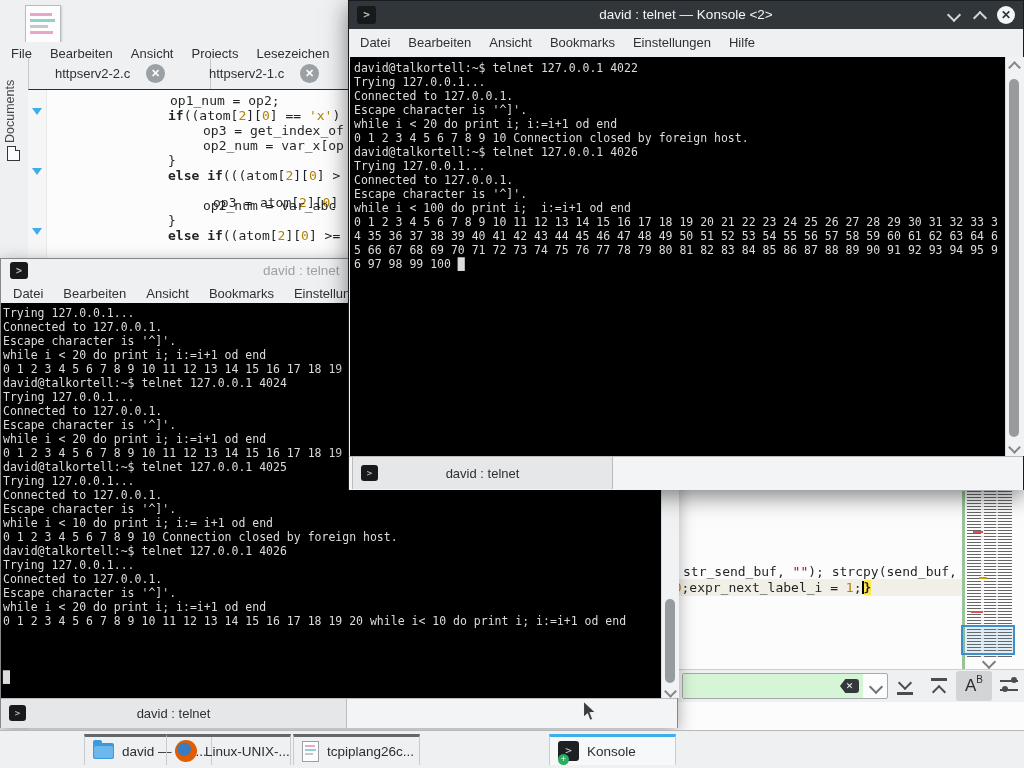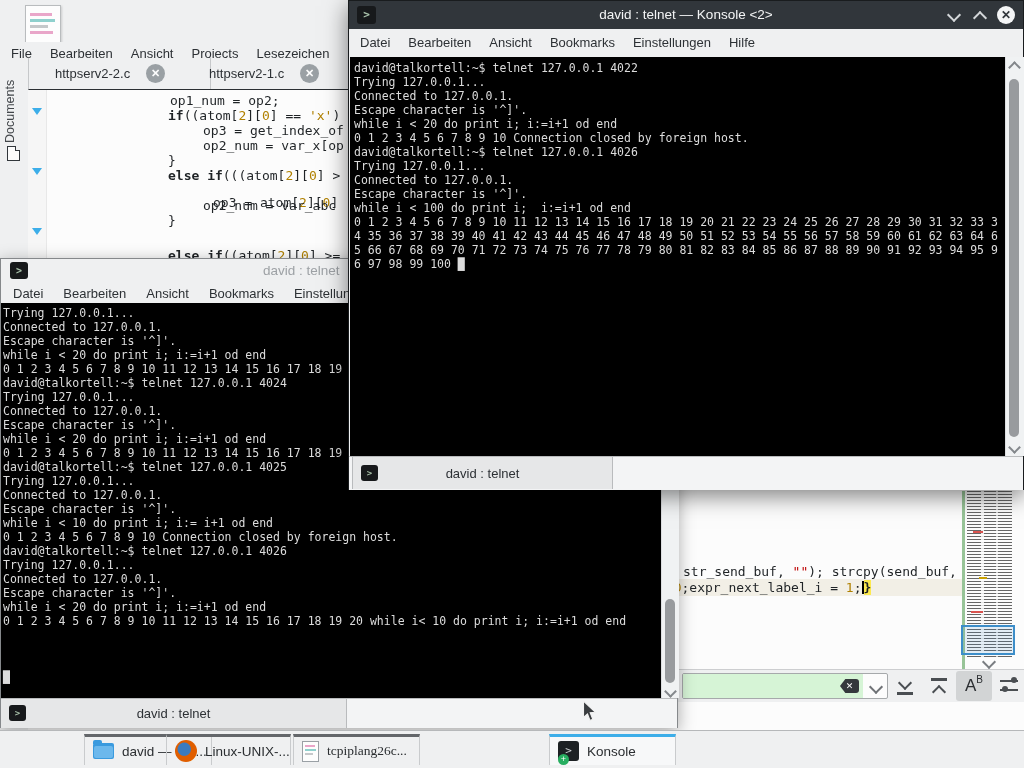--- a/index.html
+++ b/index.html
@@ -102,21 +102,21 @@
 
       <div class="code abs" style="left:142px;top:3px;"><span>op1_num = op2;</span></div>
       <div class="code abs" style="left:140px;top:18px;"><span class="k">if</span><span>((</span><span>atom[</span><span class="n">2</span><span>][</span><span class="n">0</span><span>] == </span><span class="n">'x'</span><span>)</span></div>
       <div class="code abs" style="left:175px;top:33px;"><span>op3 = get_index_of</span></div>
       <div class="code abs" style="left:175px;top:48px;"><span>op2_num = var_x[op</span></div>
       <div class="code abs" style="left:140px;top:63px;"><span>}</span></div>
       <div class="code abs" style="left:140px;top:78px;"><span class="k">else if</span><span>(((</span><span>atom[</span><span class="n">2</span><span>][</span><span class="n">0</span><span>] &gt;</span></div>
       <div class="code abs" style="left:185px;top:93px;margin-top:12px;"><span>op3 = atom[</span><span class="n">2</span><span>][</span><span class="n">0</span><span>]</span></div>
       <div class="code abs" style="left:175px;top:108px;"><span>op2_num = var_abc</span></div>
       <div class="code abs" style="left:140px;top:123px;"><span>}</span></div>
-      <div class="code abs" style="left:140px;top:138px;margin-top:20px;"><span class="k">else if</span><span>((</span><span>atom[</span><span class="n">2</span><span>][</span><span class="n">0</span><span>] &gt;=</span></div>
+      <div class="code abs" style="left:140px;top:138px;"><span class="k">else if</span><span>((</span><span>atom[</span><span class="n">2</span><span>][</span><span class="n">0</span><span>] &gt;=</span></div>
     </div>
 
     <div class="abs" style="left:679px;top:579px;width:284px;height:17px;background:#f2efe6;"></div>
     <div class="code abs" style="left:683px;top:564px;"><span>str_send_buf, </span><span class="s">""</span><span>); strcpy(send_buf,</span></div>
     <div class="code abs" style="left:658px;top:580px;"><span>= </span><span class="n">0</span><span>;expr_next_label_i = </span><span class="n">1</span><span>;</span><span class="cur"></span><span class="b">}</span></div>
 
     <div class="abs" style="left:962px;top:491px;width:3px;height:209px;background:#98c498;"></div>
     <div class="abs" style="left:967px;top:491px;width:45px;height:167px;background:#fcfcfc;
                 background-image:repeating-linear-gradient(to right, transparent 0 14px, rgba(252,252,252,.85) 14px 17px, transparent 17px 29px, rgba(252,252,252,.7) 29px 31px),
                                  repeating-linear-gradient(to bottom, rgba(60,60,60,.78) 0 1px, transparent 1px 3px);">
@@ -265,21 +265,21 @@
       <div style="width:21px;height:16px;background:#3a9ade;border-radius:2px;position:relative;">
         <div style="position:absolute;left:0;top:-3px;width:9px;height:4px;background:#3a9ade;border-radius:2px 2px 0 0;"></div>
         <div style="position:absolute;left:1px;top:3px;width:19px;height:12px;background:#6cb8ec;border-radius:2px;"></div>
       </div>
       <span>david — Dol...</span>
     </div>
     <div class="tbtn" style="left:166px;width:125px;">
       <div style="width:22px;height:22px;border-radius:50%;background:radial-gradient(circle at 42% 42%, #3b7bbf 0 34%, #e05e00 40% 72%, #f7a336 76%);"></div>
       <span>Linux-UNIX-...</span>
     </div>
-    <div class="tbtn" style="left:293px;width:127px;font-family:Liberation Serif, serif;">
+    <div class="tbtn" style="left:293px;width:127px;">
       <div style="width:15px;height:19px;background:#fdfdfd;border:1px solid #9aa0a5;position:relative;">
         <div style="position:absolute;left:2px;top:3px;width:10px;height:2px;background:#e9a6c9;"></div>
         <div style="position:absolute;left:2px;top:7px;width:11px;height:2px;background:#8fd0cd;"></div>
         <div style="position:absolute;left:2px;top:11px;width:8px;height:2px;background:#c5c8ca;"></div>
       </div>
       <span>tcpiplang26c...</span>
     </div>
     <div class="tbtn active" style="left:549px;width:127px;">
       <div style="width:21px;height:20px;background:#1d2124;border-radius:3px;color:#cfd3d6;font-family:'DejaVu Sans Mono',monospace;font-size:11px;line-height:20px;text-align:center;position:relative;overflow:visible;">&gt;
         <div style="position:absolute;left:0px;bottom:-4px;width:11px;height:11px;border-radius:50%;background:#27ae60;color:#fff;font-size:9px;line-height:11px;font-family:'Liberation Sans',sans-serif;">+</div>

